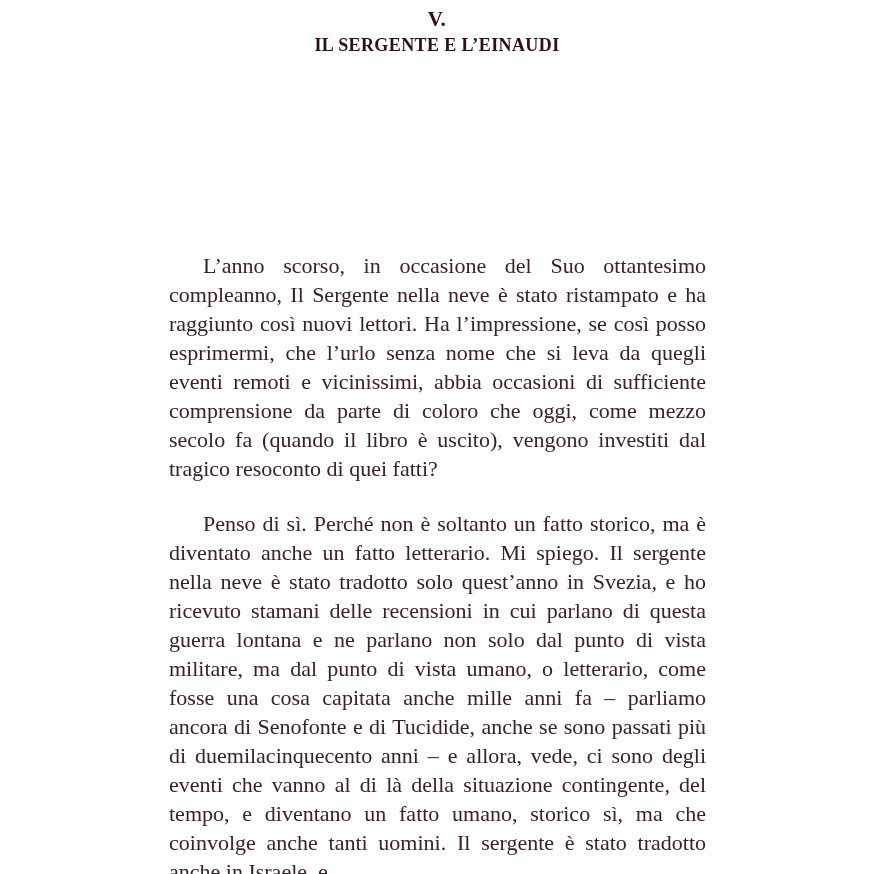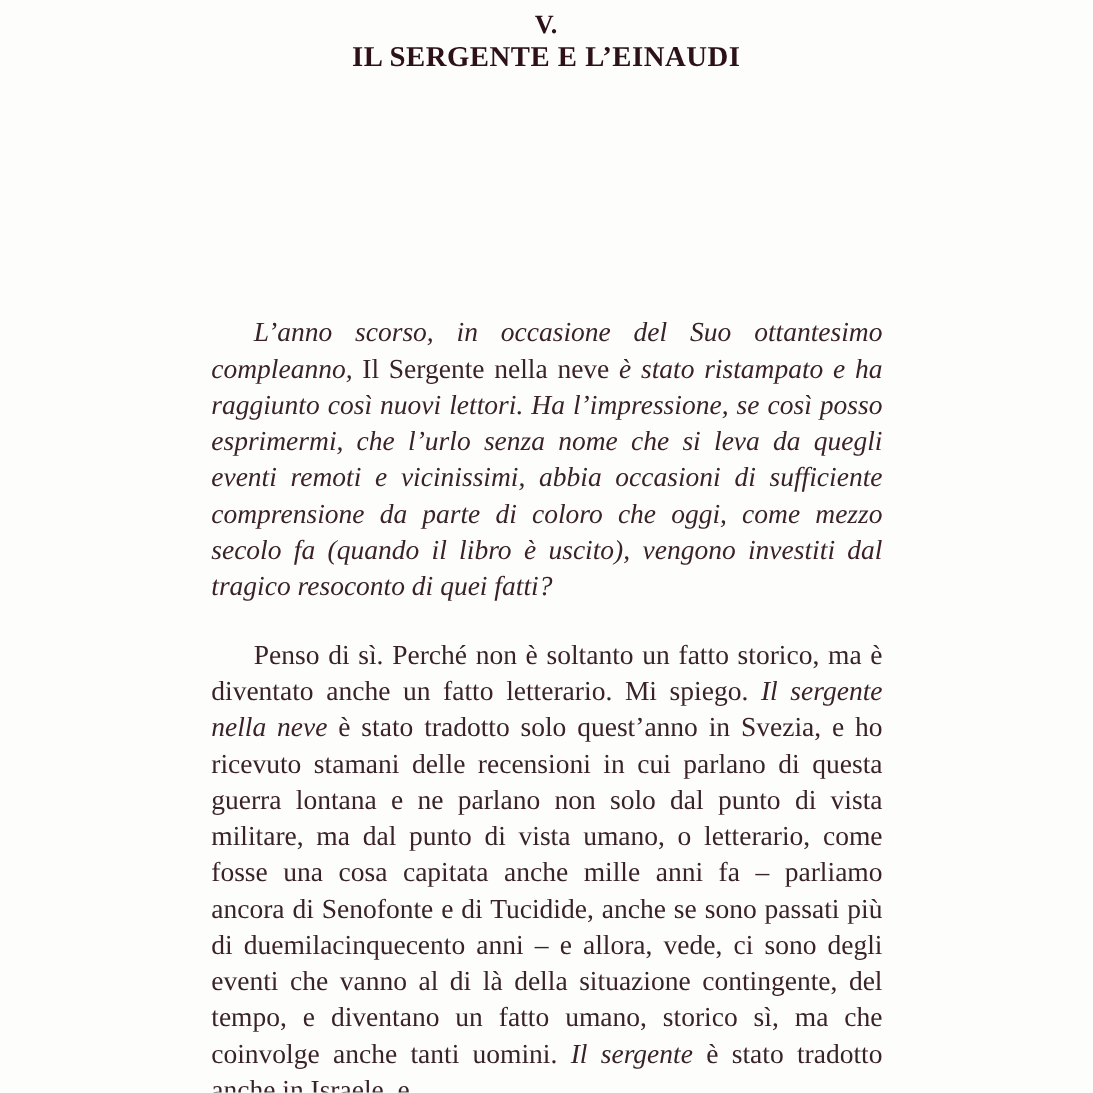--- a/index.html
+++ b/index.html
@@ -27,21 +27,21 @@
     text-align: center;
     color: #2c1118;
     font-weight: bold;
   }
   .chapter-number {
     font-size: 21px;
     line-height: 25px;
     letter-spacing: 0.3px;
   }
   .chapter-title {
-    font-size: 23px;
+    font-size: 18px;
     line-height: 27px;
     letter-spacing: 0.4px;
   }
   .text-block {
     position: absolute;
     top: 251px;
     left: 169px;
     width: 537px;
     font-size: 22px;
     line-height: 29px;
@@ -49,21 +49,21 @@
     hyphens: auto;
     -webkit-hyphens: auto;
   }
   .text-block p {
     margin: 0;
     text-indent: 34px;
   }
   .text-block p + p {
     margin-top: 26px;
   }
-  .seg-italic { font-style: italic; }
+  .seg-italic { }
   .seg-roman  { font-style: normal; }
 </style>
 </head>
 <body>
 
 <div class="page">
 
   <div class="heading">
     <div class="chapter-number">V.</div>
     <div class="chapter-title">IL SERGENTE E L’EINAUDI</div>

